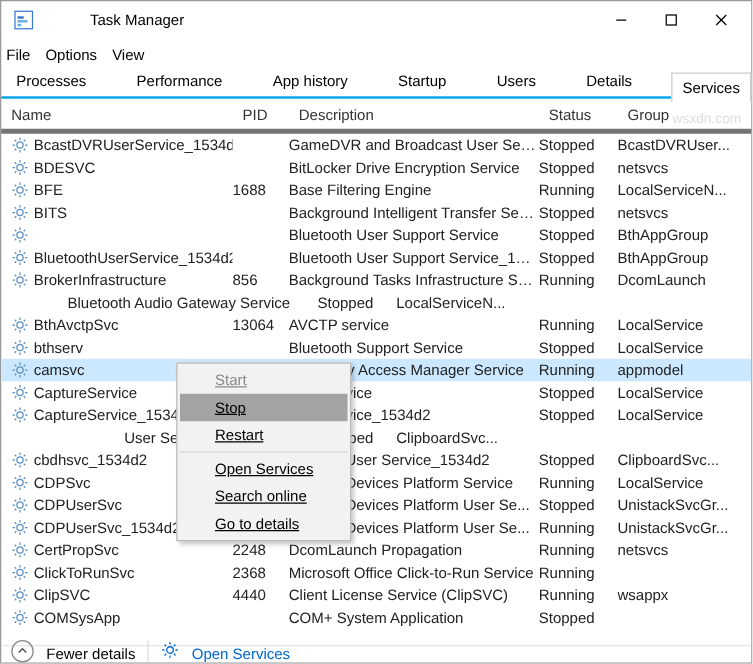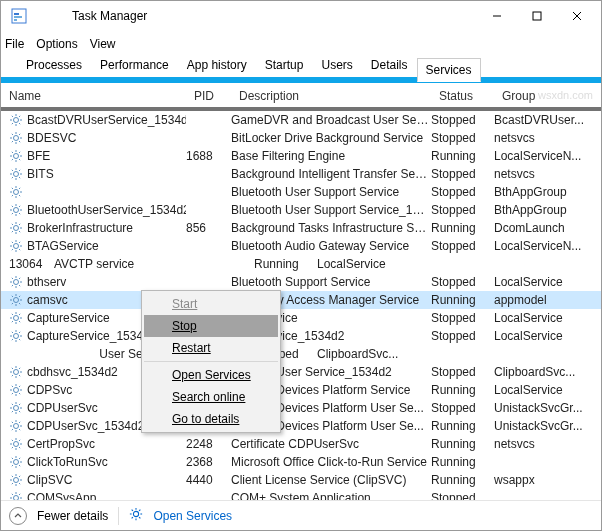--- a/index.html
+++ b/index.html
@@ -12,21 +12,21 @@
 .titlebar .title { flex: 1; font-size: 12px; margin-left: 39px; }
 .titlebar .win-btns { display: flex; }
 .titlebar .win-btn { width: 40px; height: 28px; display: flex; align-items: center; justify-content: center; }
 .titlebar .win-btn svg { width: 10px; height: 10px; }
 
 
 .menubar { height: 20px; display: flex; align-items: flex-end; padding: 0 4px; gap: 12px; }
 .menubar span { font-size: 12px; }
 
 
-.tabs { display: flex; border-bottom: 6px solid #0ea5e9; padding-left: 16px; margin-top: 2px; }
+.tabs { display: flex; border-bottom: 2px solid #0ea5e9; padding-left: 3px; margin-top: 2px; justify-content: space-between; }
 .tab { padding: 4px 8px; border: 1px solid transparent; border-bottom: none; font-size: 12px; cursor: default; }
 .tab.active { border-color: #ccc; background: #fff; border-bottom: 1px solid #fff; position: relative; top: 5px; }
 
 
 .col-head { display: flex; border-bottom: 4px solid #737373; padding: 6px 0 4px 8px; color: #333; }
 .col-head div { font-size: 12px; }
 .c-name { width: 185px; }
 .c-pid { width: 45px; }
 .c-desc { width: 200px; }
 .c-status { width: 63px; }
@@ -45,21 +45,21 @@
 .r-group { flex: 1; }
 
 
 .ctx { position: absolute; left: 140px; top: 289px; width: 140px; background: #f2f2f2; border: 1px solid #b9b9b9; box-shadow: 2px 2px 4px rgba(0,0,0,0.25); z-index: 100; padding: 2px; }
 .ctx .mi { height: 22px; display: flex; align-items: center; padding-left: 28px; font-size: 12px; text-decoration: underline; }
 .ctx .mi.disabled { color: #8a8a8a; }
 .ctx .mi.hover { background: #a3a3a3; }
 .ctx hr { border: none; border-top: 1px solid #d6d6d6; margin: 2px 0; }
 
 
-.statusbar { height: 30px; border-top: 1px solid #e5e5e5; display: flex; align-items: center; padding: 0 8px; gap: 10px; }
+.statusbar { height: 14px; border-top: 1px solid #e5e5e5; display: flex; align-items: flex-end; padding: 0 8px; gap: 10px; }
 .statusbar .circ { width: 18px; height: 18px; border: 1px solid #888; border-radius: 50%; display:flex; align-items:center; justify-content:center; }
 .statusbar .link { color: #0066cc; font-size: 12px; }
 .statusbar .lbl { font-size: 12px; }
 .statusbar .sep { width:1px; height:18px; background:#ddd; }
 .statusbar .gear svg { width:14px; height:14px; }
 
 
 .svc-icon svg { width:14px; height:14px; }
 .watermark { position:absolute; right:8px; top:88px; color:#ddd; font-size:11px; z-index:0;}
 </style>
@@ -158,21 +158,21 @@
                 <line x1="11" y1="7" x2="13" y2="7"></line>
                 <line x1="2.8" y1="2.8" x2="4" y2="4"></line>
                 <line x1="10" y1="10" x2="11.2" y2="11.2"></line>
                 <line x1="2.8" y1="11.2" x2="4" y2="10"></line>
                 <line x1="10" y1="4" x2="11.2" y2="2.8"></line>
               </g>
             </svg></span>
           <span>BDESVC</span>
         </div>
         <div class="r-pid"></div>
-        <div class="r-desc">BitLocker Drive Background Service</div>
+        <div class="r-desc">BitLocker Drive Encryption Service</div>
         <div class="r-status">Stopped</div>
         <div class="r-group">netsvcs</div>
       </div>
       <div class="row">
         <div class="r-name">
           <span class="svc-icon"><svg viewBox="0 0 14 14">
               <circle cx="7" cy="7" r="2.5" fill="none" stroke="#5a8fbf" stroke-width="1"></circle>
               <g stroke="#5a8fbf" stroke-width="1">
                 <line x1="7" y1="1" x2="7" y2="3"></line>
                 <line x1="7" y1="11" x2="7" y2="13"></line>
@@ -272,42 +272,42 @@
               </g>
             </svg></span>
           <span>BrokerInfrastructure</span>
         </div>
         <div class="r-pid">856</div>
         <div class="r-desc">Background Tasks Infrastructure Serv...</div>
         <div class="r-status">Running</div>
         <div class="r-group">DcomLaunch</div>
       </div>
       <div class="row">
-        <div class="r-name">
-          <span class="svc-icon"><svg viewBox="0 0 14 14">
-              <circle cx="7" cy="7" r="2.5" fill="none" stroke="#5a8fbf" stroke-width="1"></circle>
-              <g stroke="#5a8fbf" stroke-width="1">
-                <line x1="7" y1="1" x2="7" y2="3"></line>
-                <line x1="7" y1="11" x2="7" y2="13"></line>
-                <line x1="1" y1="7" x2="3" y2="7"></line>
-                <line x1="11" y1="7" x2="13" y2="7"></line>
-                <line x1="2.8" y1="2.8" x2="4" y2="4"></line>
-                <line x1="10" y1="10" x2="11.2" y2="11.2"></line>
-                <line x1="2.8" y1="11.2" x2="4" y2="10"></line>
-                <line x1="10" y1="4" x2="11.2" y2="2.8"></line>
-              </g>
-            </svg></span>
-          <span>BTAGService</span>
-        </div>
         <div class="r-pid"></div>
         <div class="r-desc">Bluetooth Audio Gateway Service</div>
         <div class="r-status">Stopped</div>
         <div class="r-group">LocalServiceN...</div>
       </div>
       <div class="row">
+        <div class="r-name">
+          <span class="svc-icon"><svg viewBox="0 0 14 14">
+              <circle cx="7" cy="7" r="2.5" fill="none" stroke="#5a8fbf" stroke-width="1"></circle>
+              <g stroke="#5a8fbf" stroke-width="1">
+                <line x1="7" y1="1" x2="7" y2="3"></line>
+                <line x1="7" y1="11" x2="7" y2="13"></line>
+                <line x1="1" y1="7" x2="3" y2="7"></line>
+                <line x1="11" y1="7" x2="13" y2="7"></line>
+                <line x1="2.8" y1="2.8" x2="4" y2="4"></line>
+                <line x1="10" y1="10" x2="11.2" y2="11.2"></line>
+                <line x1="2.8" y1="11.2" x2="4" y2="10"></line>
+                <line x1="10" y1="4" x2="11.2" y2="2.8"></line>
+              </g>
+            </svg></span>
+          <span>BthAvctpSvc</span>
+        </div>
         <div class="r-pid">13064</div>
         <div class="r-desc">AVCTP service</div>
         <div class="r-status">Running</div>
         <div class="r-group">LocalService</div>
       </div>
       <div class="row">
         <div class="r-name">
           <span class="svc-icon"><svg viewBox="0 0 14 14">
               <circle cx="7" cy="7" r="2.5" fill="none" stroke="#5a8fbf" stroke-width="1"></circle>
               <g stroke="#5a8fbf" stroke-width="1">
@@ -499,21 +499,21 @@
                 <line x1="11" y1="7" x2="13" y2="7"></line>
                 <line x1="2.8" y1="2.8" x2="4" y2="4"></line>
                 <line x1="10" y1="10" x2="11.2" y2="11.2"></line>
                 <line x1="2.8" y1="11.2" x2="4" y2="10"></line>
                 <line x1="10" y1="4" x2="11.2" y2="2.8"></line>
               </g>
             </svg></span>
           <span>CertPropSvc</span>
         </div>
         <div class="r-pid">2248</div>
-        <div class="r-desc">Certificate CDPUserSvc</div>
+        <div class="r-desc">DcomLaunch Propagation</div>
         <div class="r-status">Running</div>
         <div class="r-group">netsvcs</div>
       </div>
       <div class="row">
         <div class="r-name">
           <span class="svc-icon"><svg viewBox="0 0 14 14">
               <circle cx="7" cy="7" r="2.5" fill="none" stroke="#5a8fbf" stroke-width="1"></circle>
               <g stroke="#5a8fbf" stroke-width="1">
                 <line x1="7" y1="1" x2="7" y2="3"></line>
                 <line x1="7" y1="11" x2="7" y2="13"></line>

